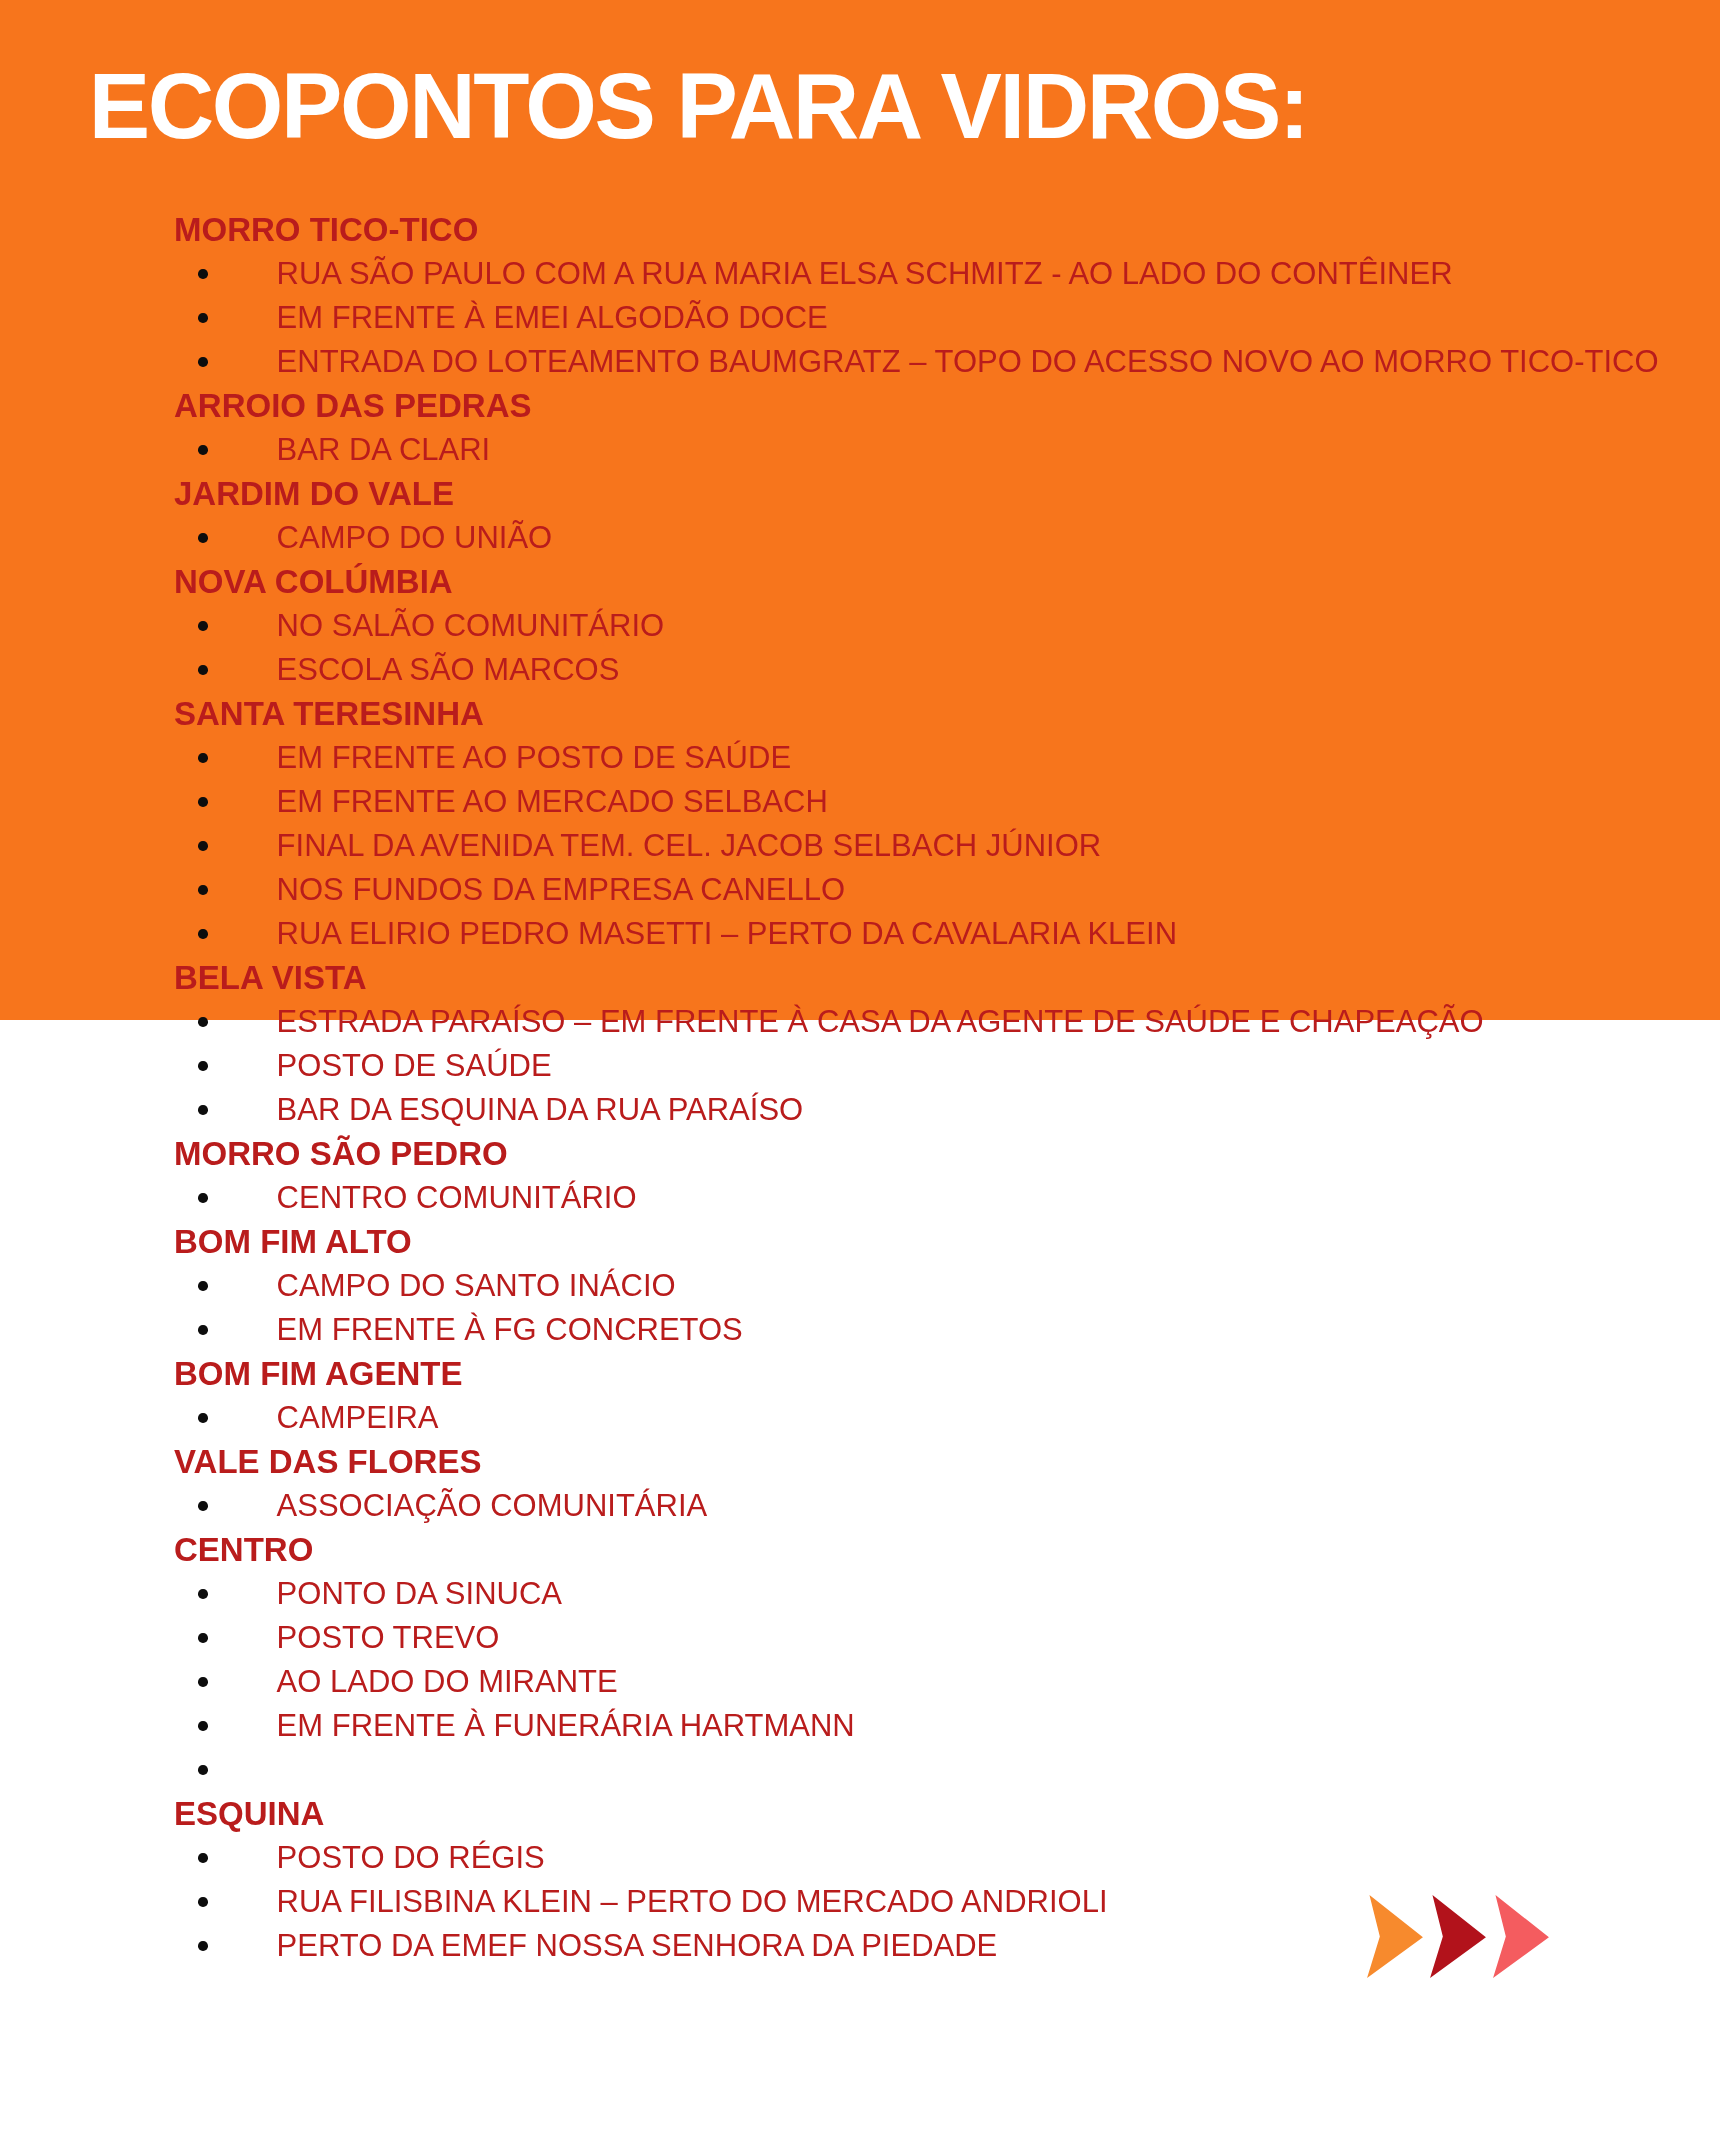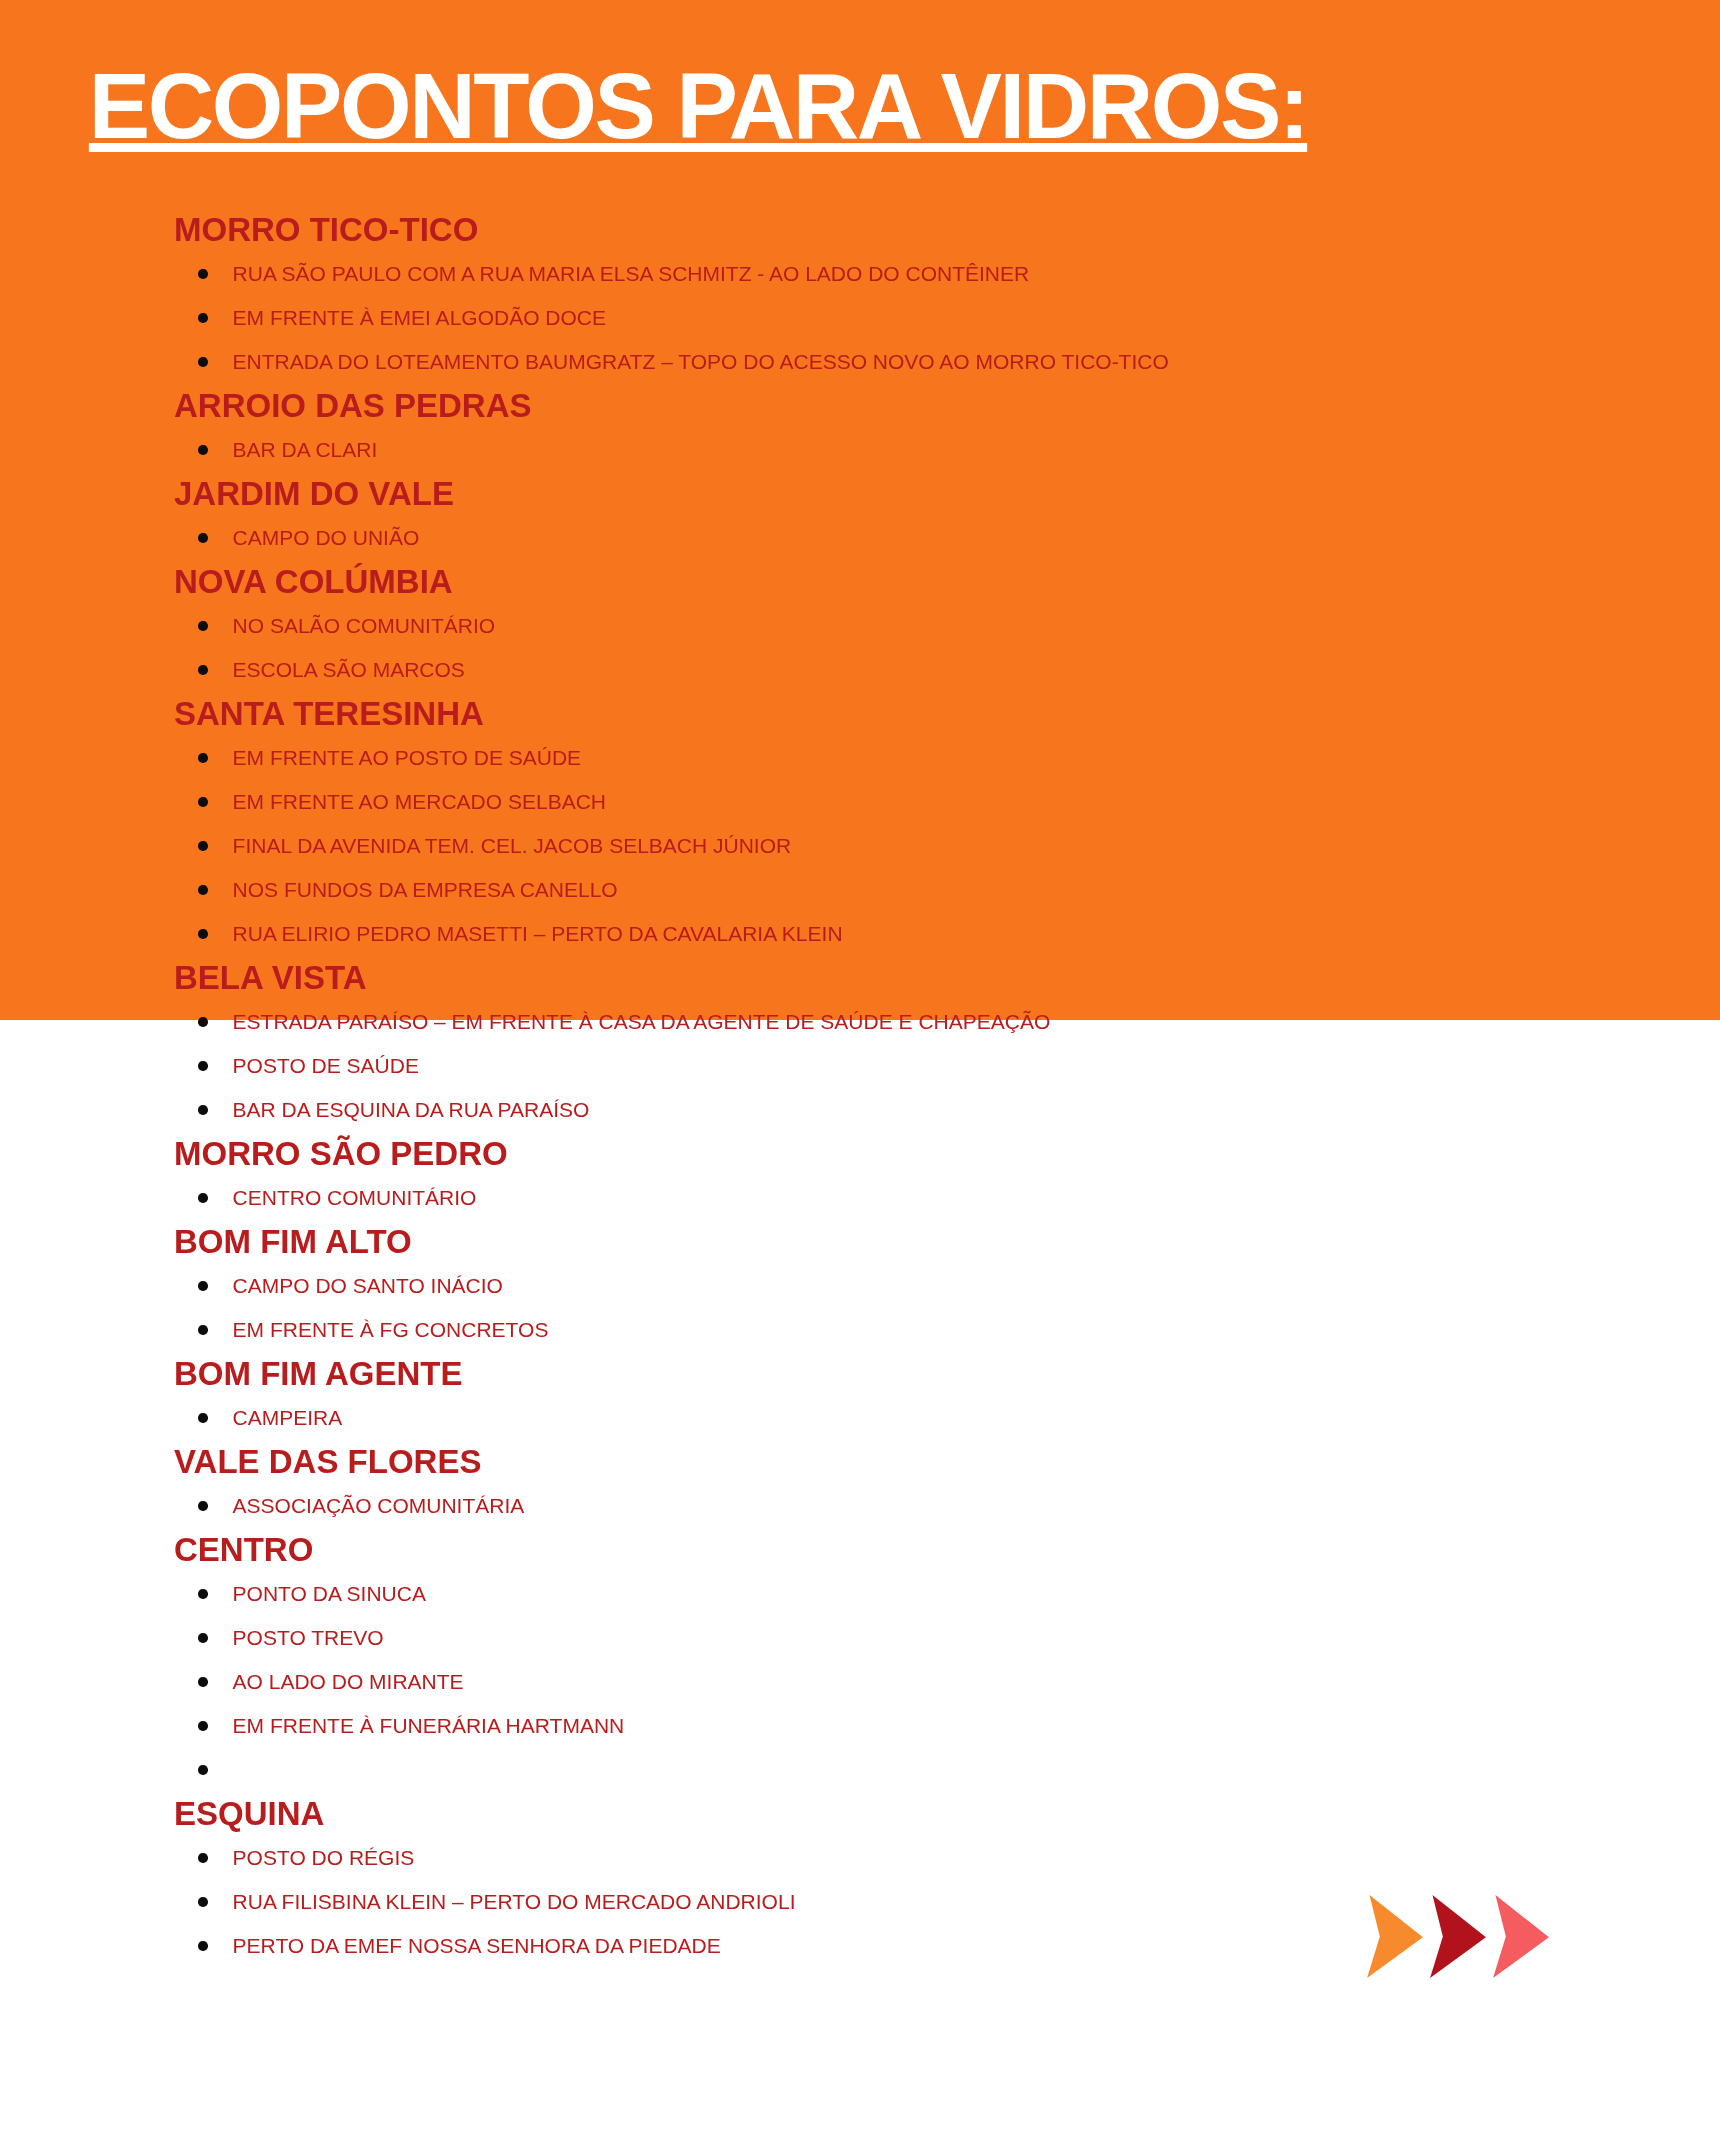--- a/index.html
+++ b/index.html
@@ -22,41 +22,41 @@
     position: absolute;
     left: 0; top: 54px;
     width: 1396px;
     margin: 0;
     text-align: center;
     font-size: 92px;
     line-height: 1.15;
     font-weight: bold;
     letter-spacing: -2.4px;
     color: #ffffff; 
-    text-decoration: underline;
   }
   .list {
     position: absolute;
     left: 174px;
     top: 208px;
     right: 48px;
     color: #0d0d0d;
   }
   .row {
     height: 44px;
     display: flex;
     align-items: center;
     white-space: nowrap;
   }
   .row.heading {
     font-weight: bold;
     font-size: 33px;
   }
   .row.item {
-    font-size: 21px;
+    font-size: 31px;
+    gap: 44px;
   }
   .bullet {
     display: inline-block;
     flex: 0 0 auto;
     width: 9.6px;
     height: 9.6px;
     border-radius: 50%;
     background: #0d0d0d;
     margin-left: 24px;
     margin-right: 25px;

